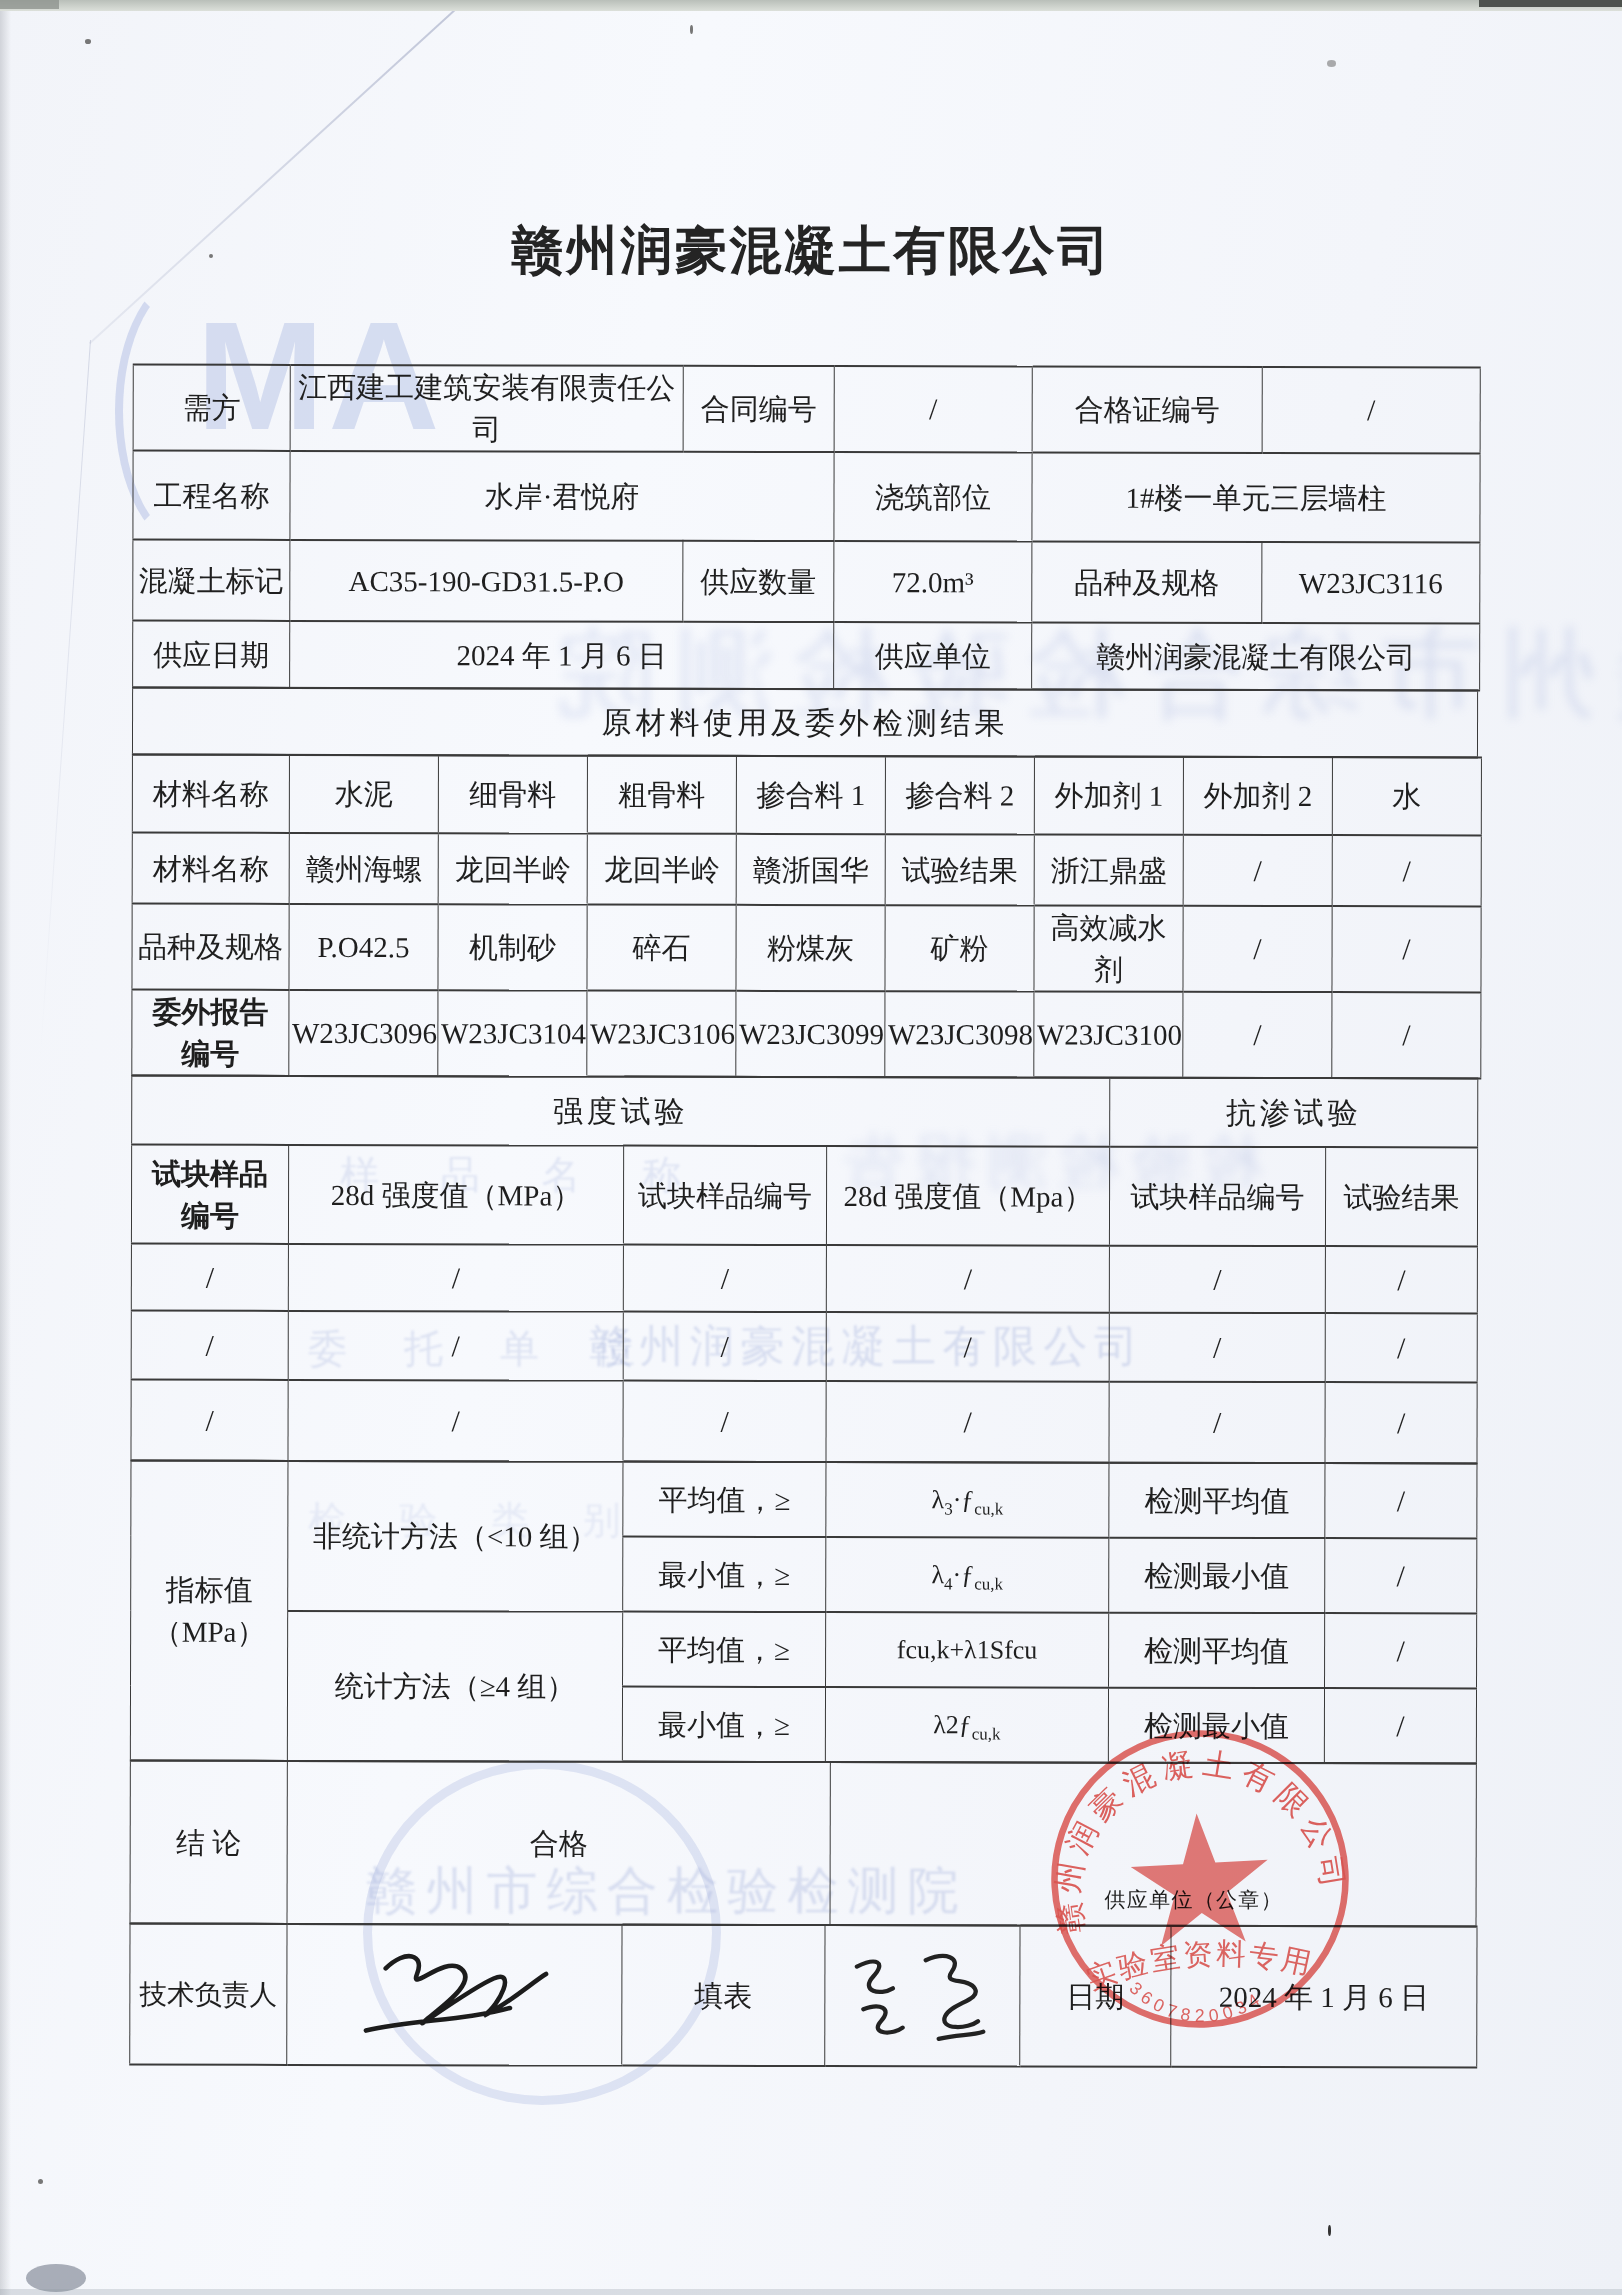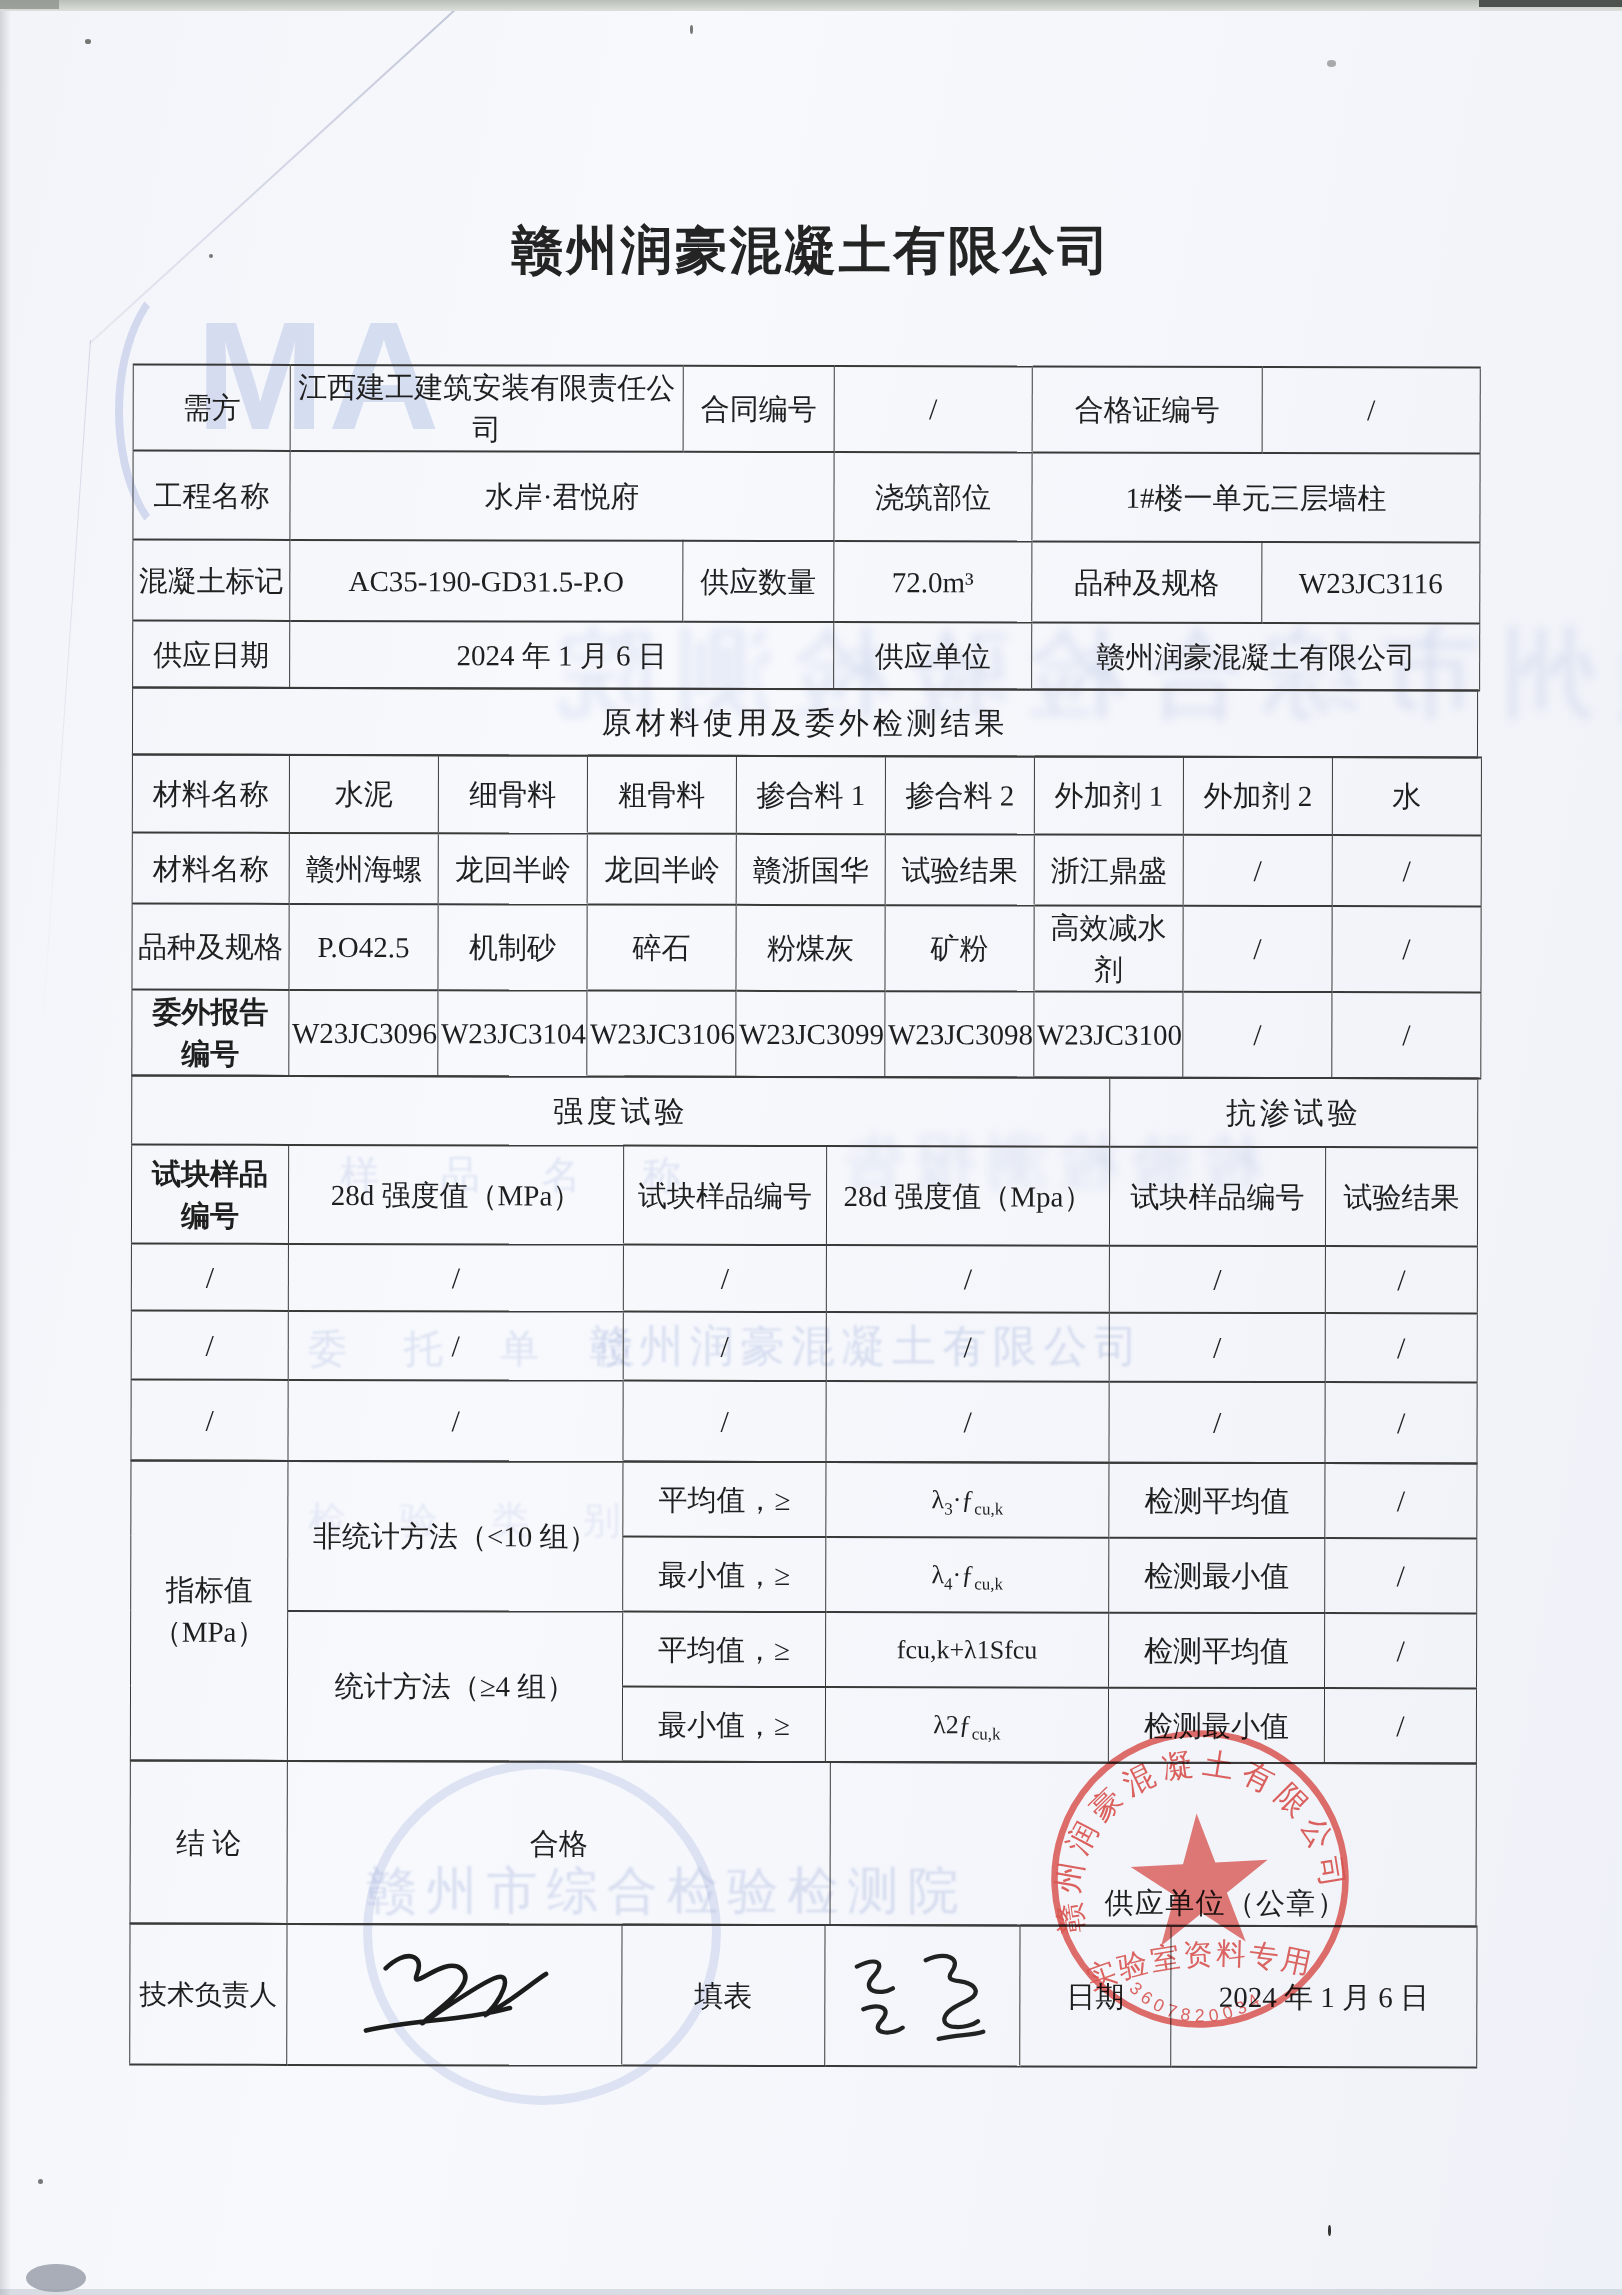--- a/index.html
+++ b/index.html
@@ -43,21 +43,21 @@
   .tbl+.tbl{margin-top:-2px;}
   td{border:1.3px solid #454545;border-top-width:2px;border-bottom-width:2px;border-color:#3a3a3a;
      text-align:center;vertical-align:middle;padding:0 2.6px;font-size:29px;line-height:1.45;
      background:transparent;overflow:hidden;}
   .sec-title{font-size:30px;letter-spacing:3.9px;}
   .narrow span.wrapbox{display:inline-block;max-width:126px;font-weight:bold;}
   .slash{font-size:30px;}
   .fm{font-size:26px;white-space:nowrap;}
   .fm sub{font-size:17px;}
   .concl-cell{position:relative;}
-  .seal-caption{position:absolute;left:274px;bottom:1px;font-size:29px;letter-spacing:1.3px;white-space:nowrap;}
+  .seal-caption{position:absolute;left:274px;bottom:10px;font-size:21px;letter-spacing:1.3px;white-space:nowrap;}
   .sig{display:block;margin:0 auto;}
   
   .stamp{position:absolute;left:1046px;top:1725px;width:308px;height:308px;z-index:5;
          mix-blend-mode:multiply;opacity:.93;transform:rotate(-3deg);}
 </style>
 </head>
 <body>
 
 <div class="page">
 

